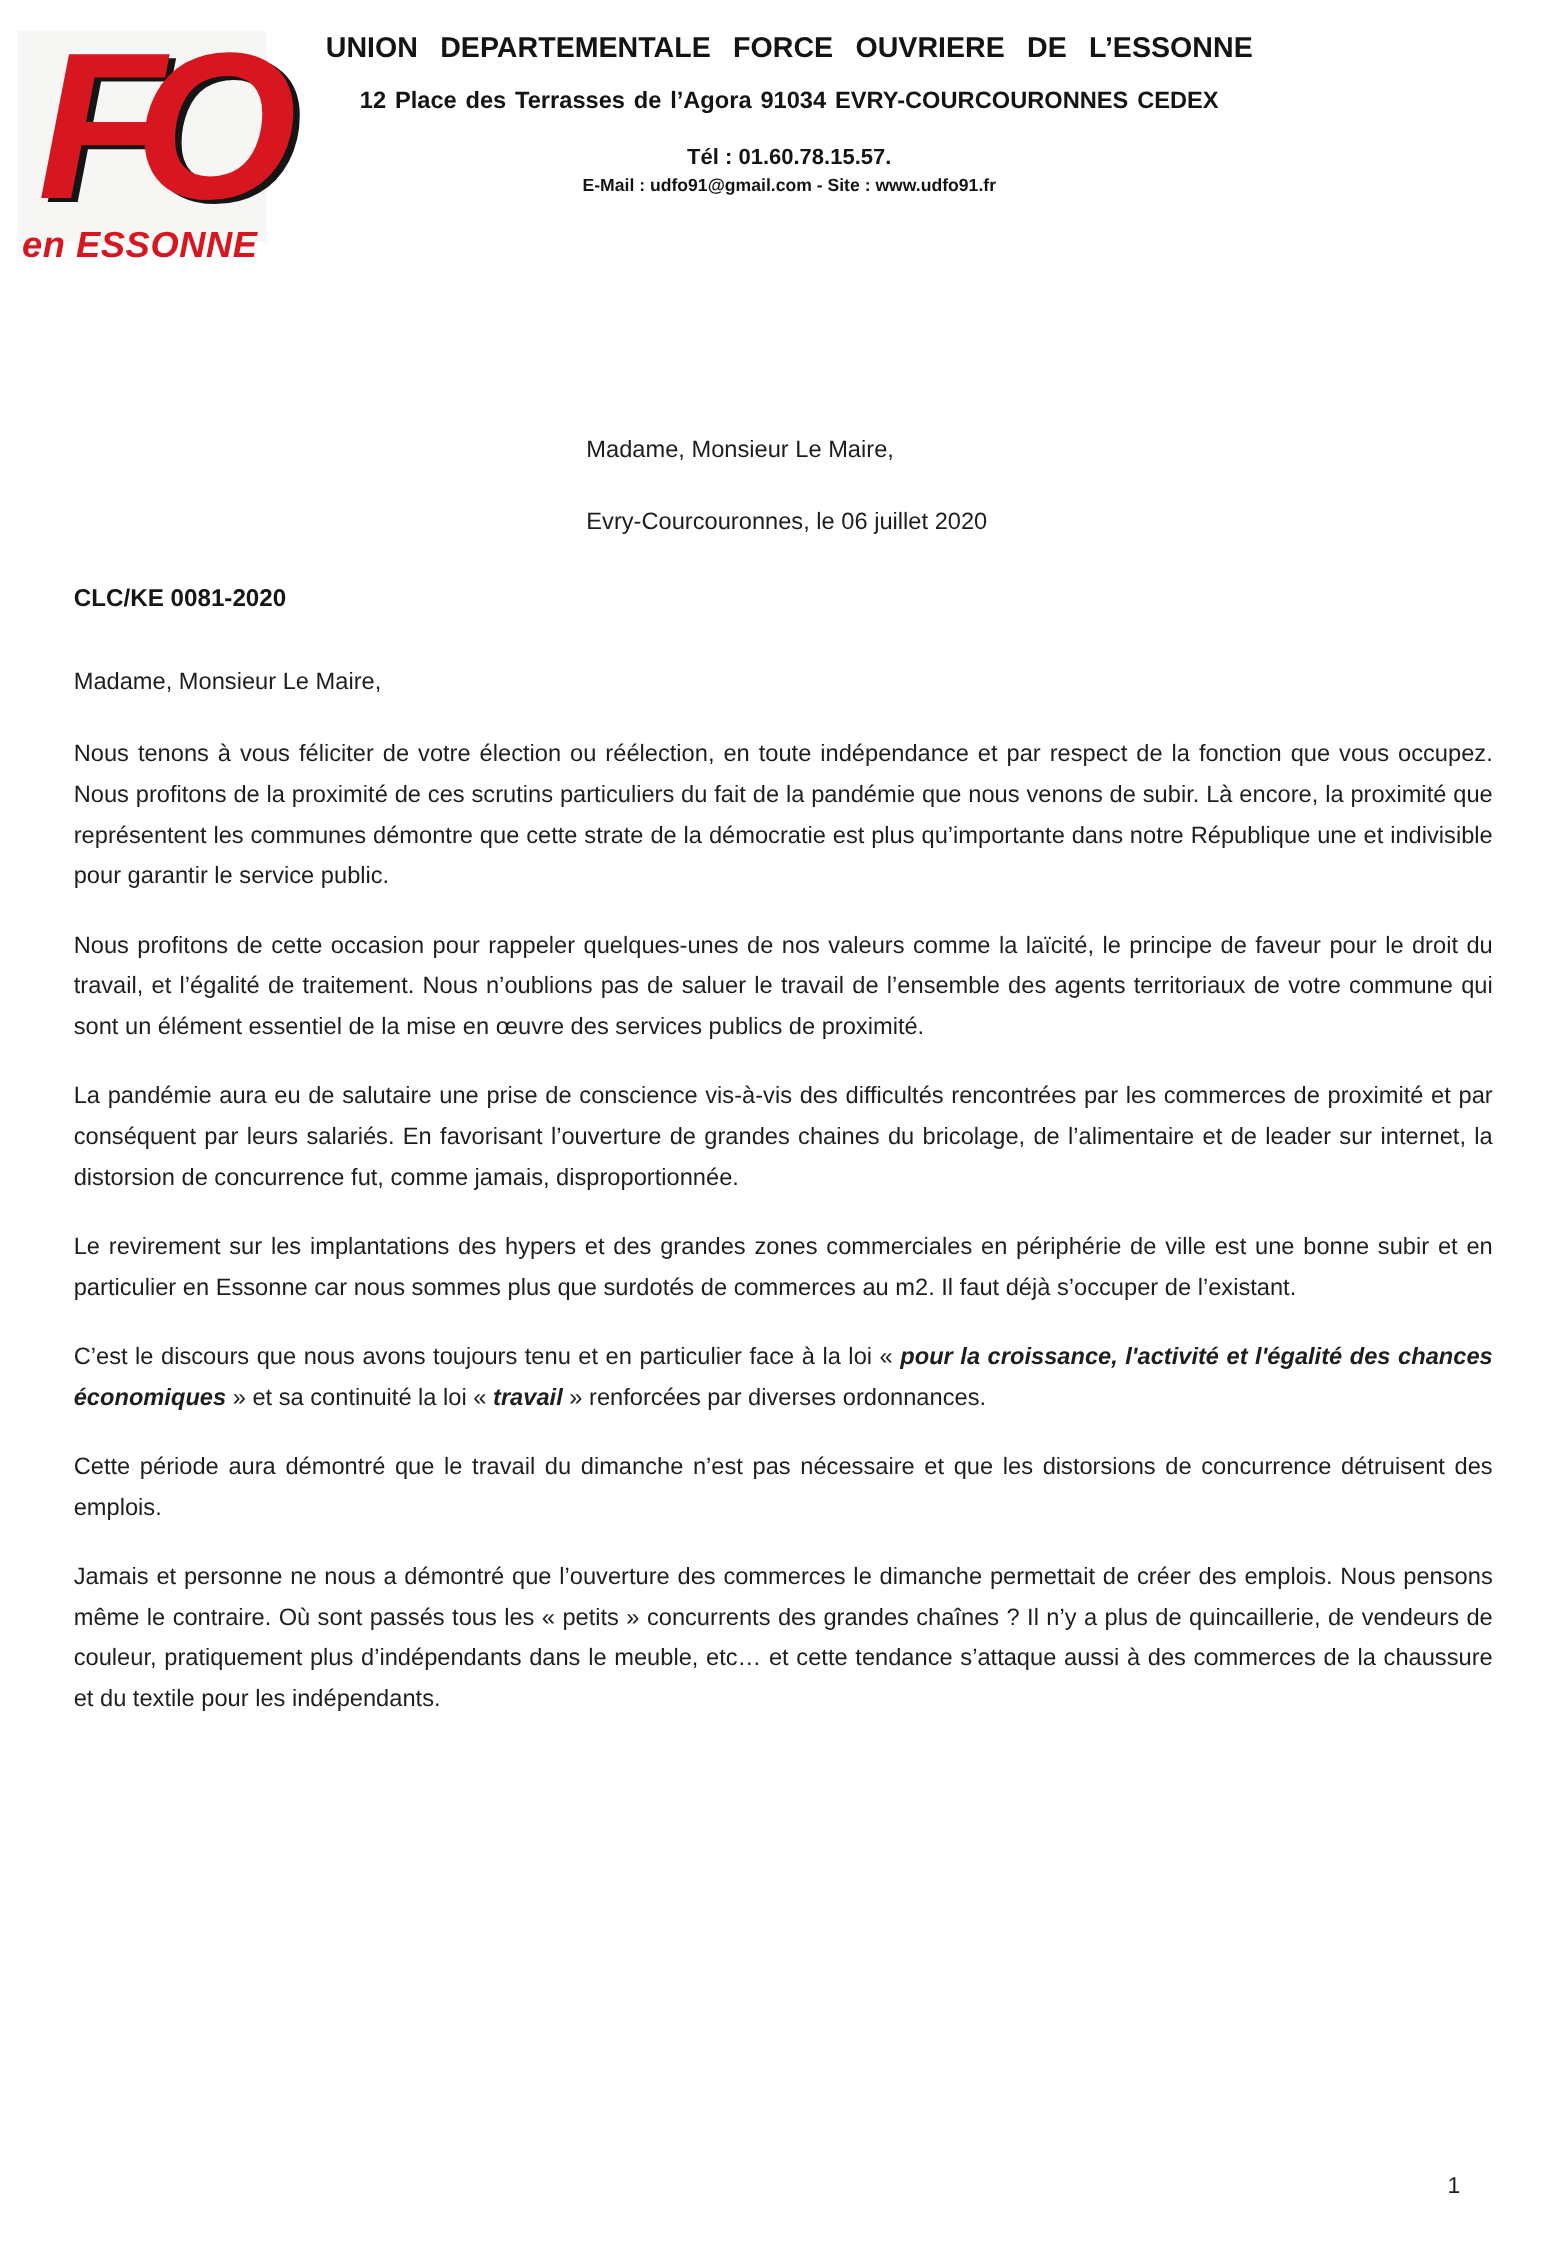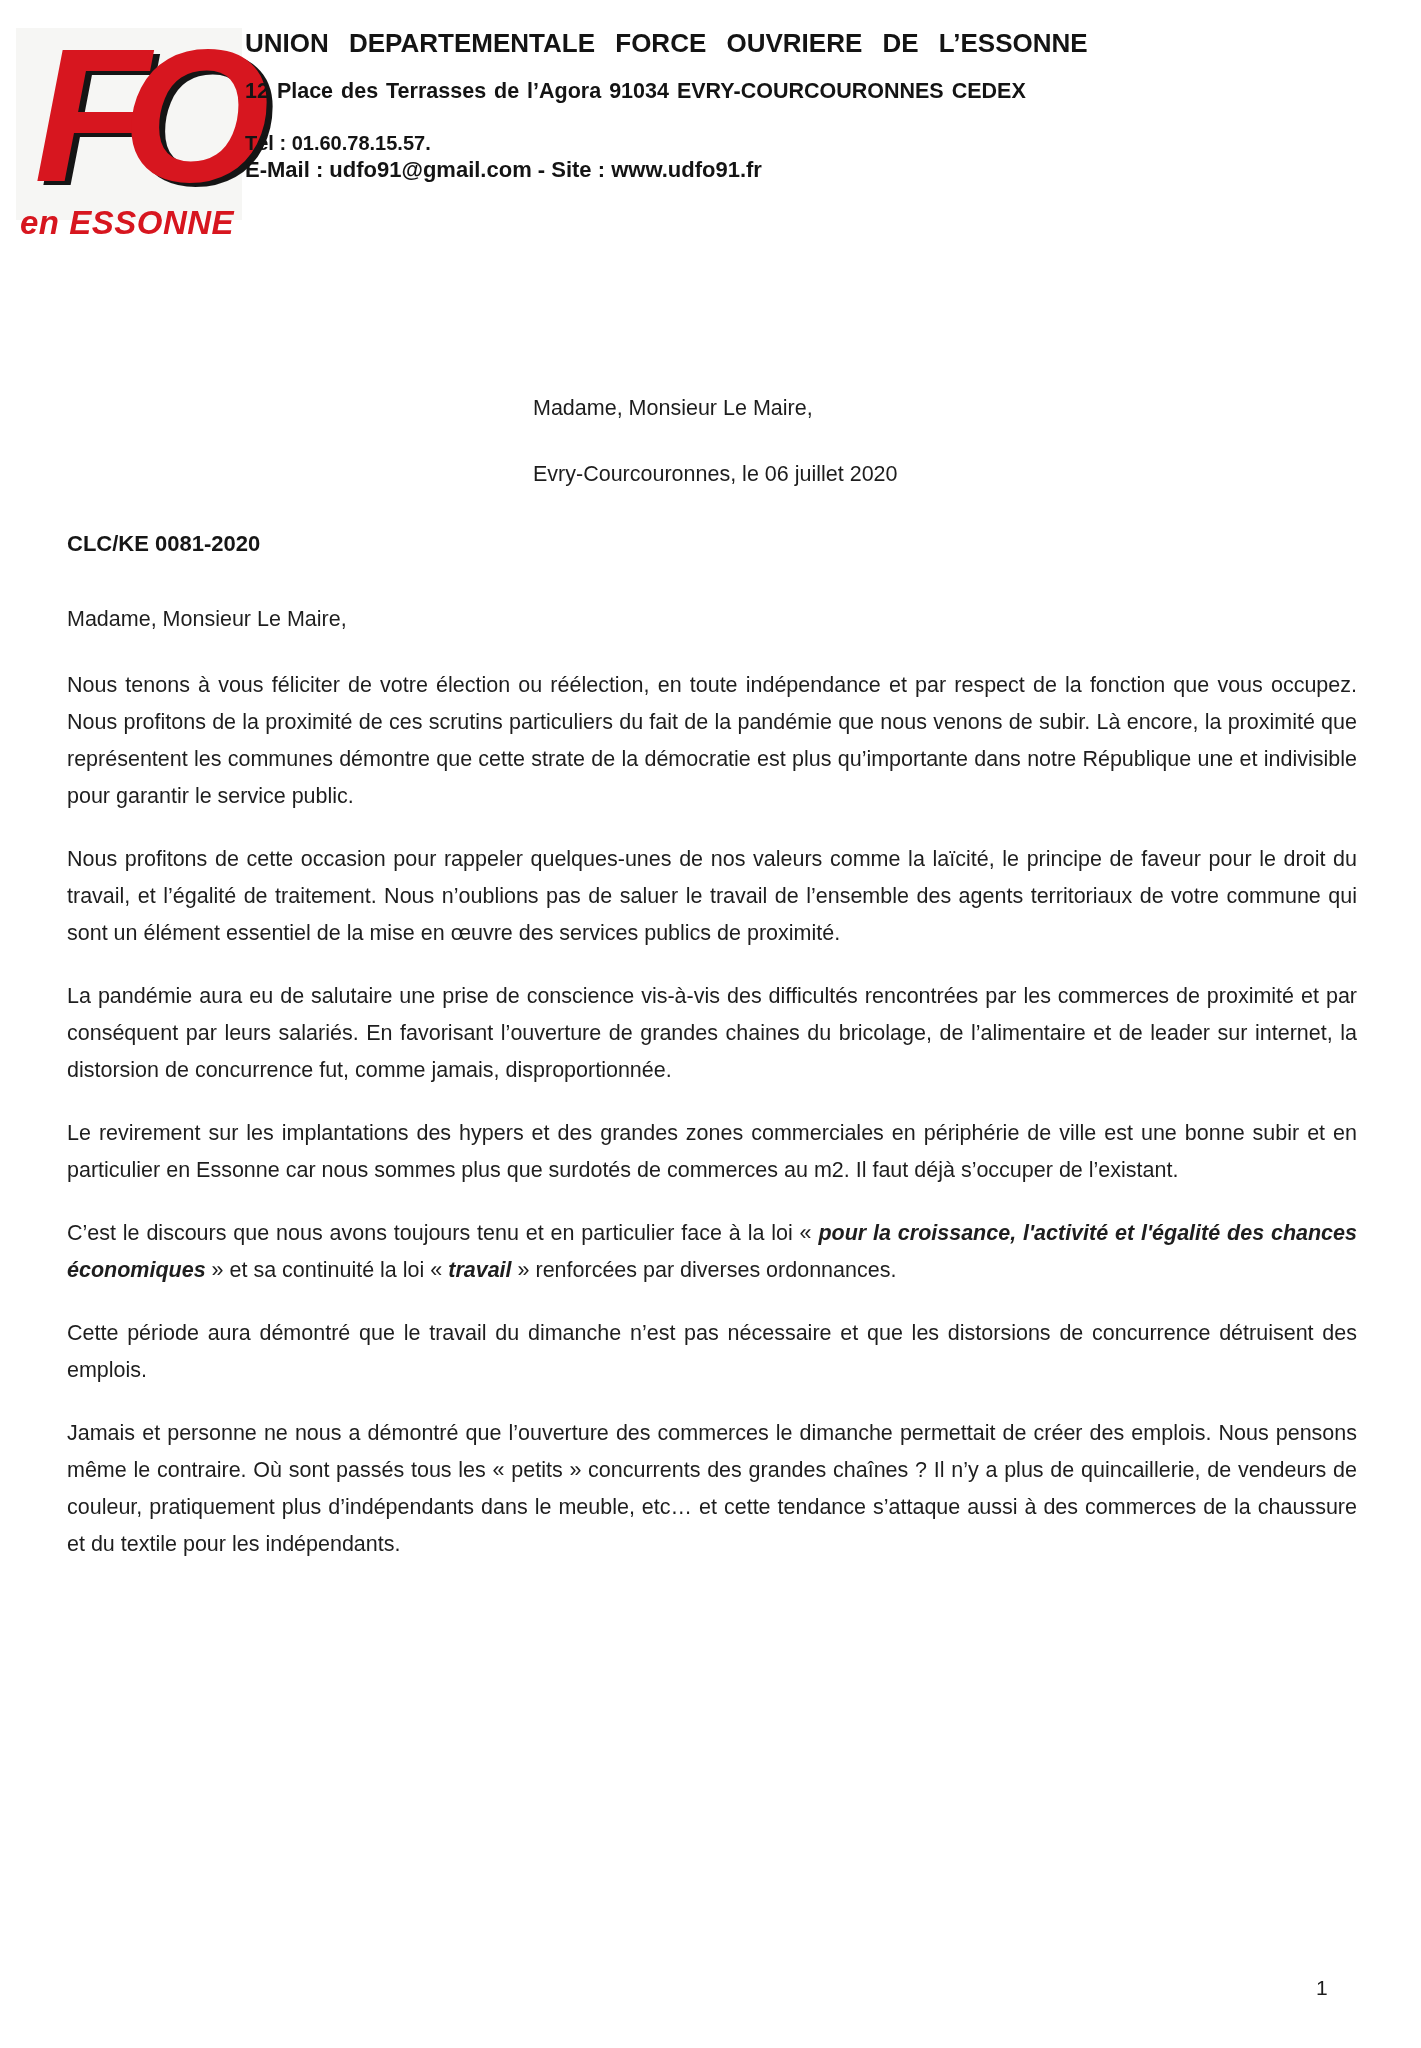--- a/index.html
+++ b/index.html
@@ -47,32 +47,32 @@
     position:absolute; left:20px; top:204px;
     font-size:33px; font-weight:800; font-style:italic;
     color:#d7161f; letter-spacing:0.5px;
     white-space:nowrap;
     text-align:center;
   }
 
   
   .org-header {
     position:absolute; left:245px; top:28px; width:945px;
-    text-align:left; font-weight:bold; color:#141414;
+    text-align:center; font-weight:bold; color:#141414;
   }
   .org-name {
     font-size:26px; line-height:30px;
     letter-spacing:0px; word-spacing:13px;
   }
   .org-address {
     margin-top:21px;
     font-size:21.5px; line-height:25px; word-spacing:2px;
   }
   .org-phone { margin-top:27px; font-size:20px; line-height:24px; }
-  .org-contact { margin-top:3px; font-size:22px; line-height:24px; }
+  .org-contact { margin-top:3px; font-size:16px; line-height:24px; }
 
   
   .recipient-block {
     position:absolute; left:533px; top:396px;
     font-size:21.5px; color:#1d1d1d;
   }
   .recipient-line2 { margin-top:41px; }
 
   
   .reference {

